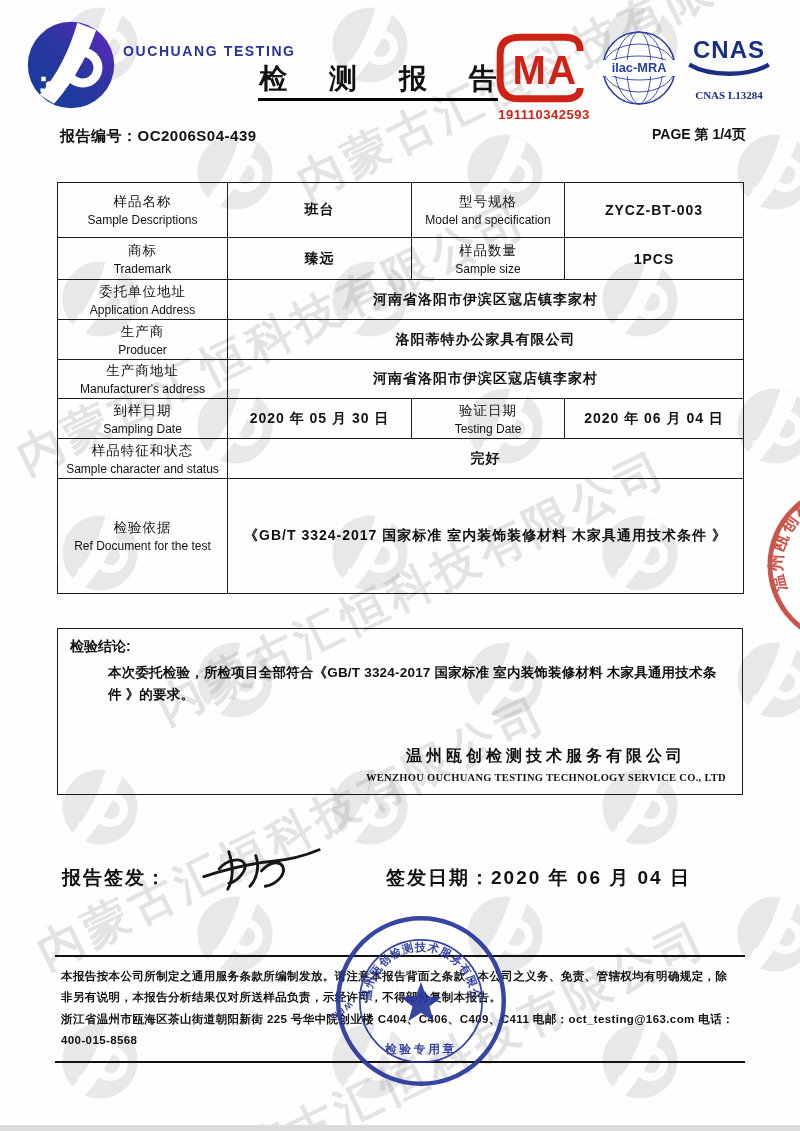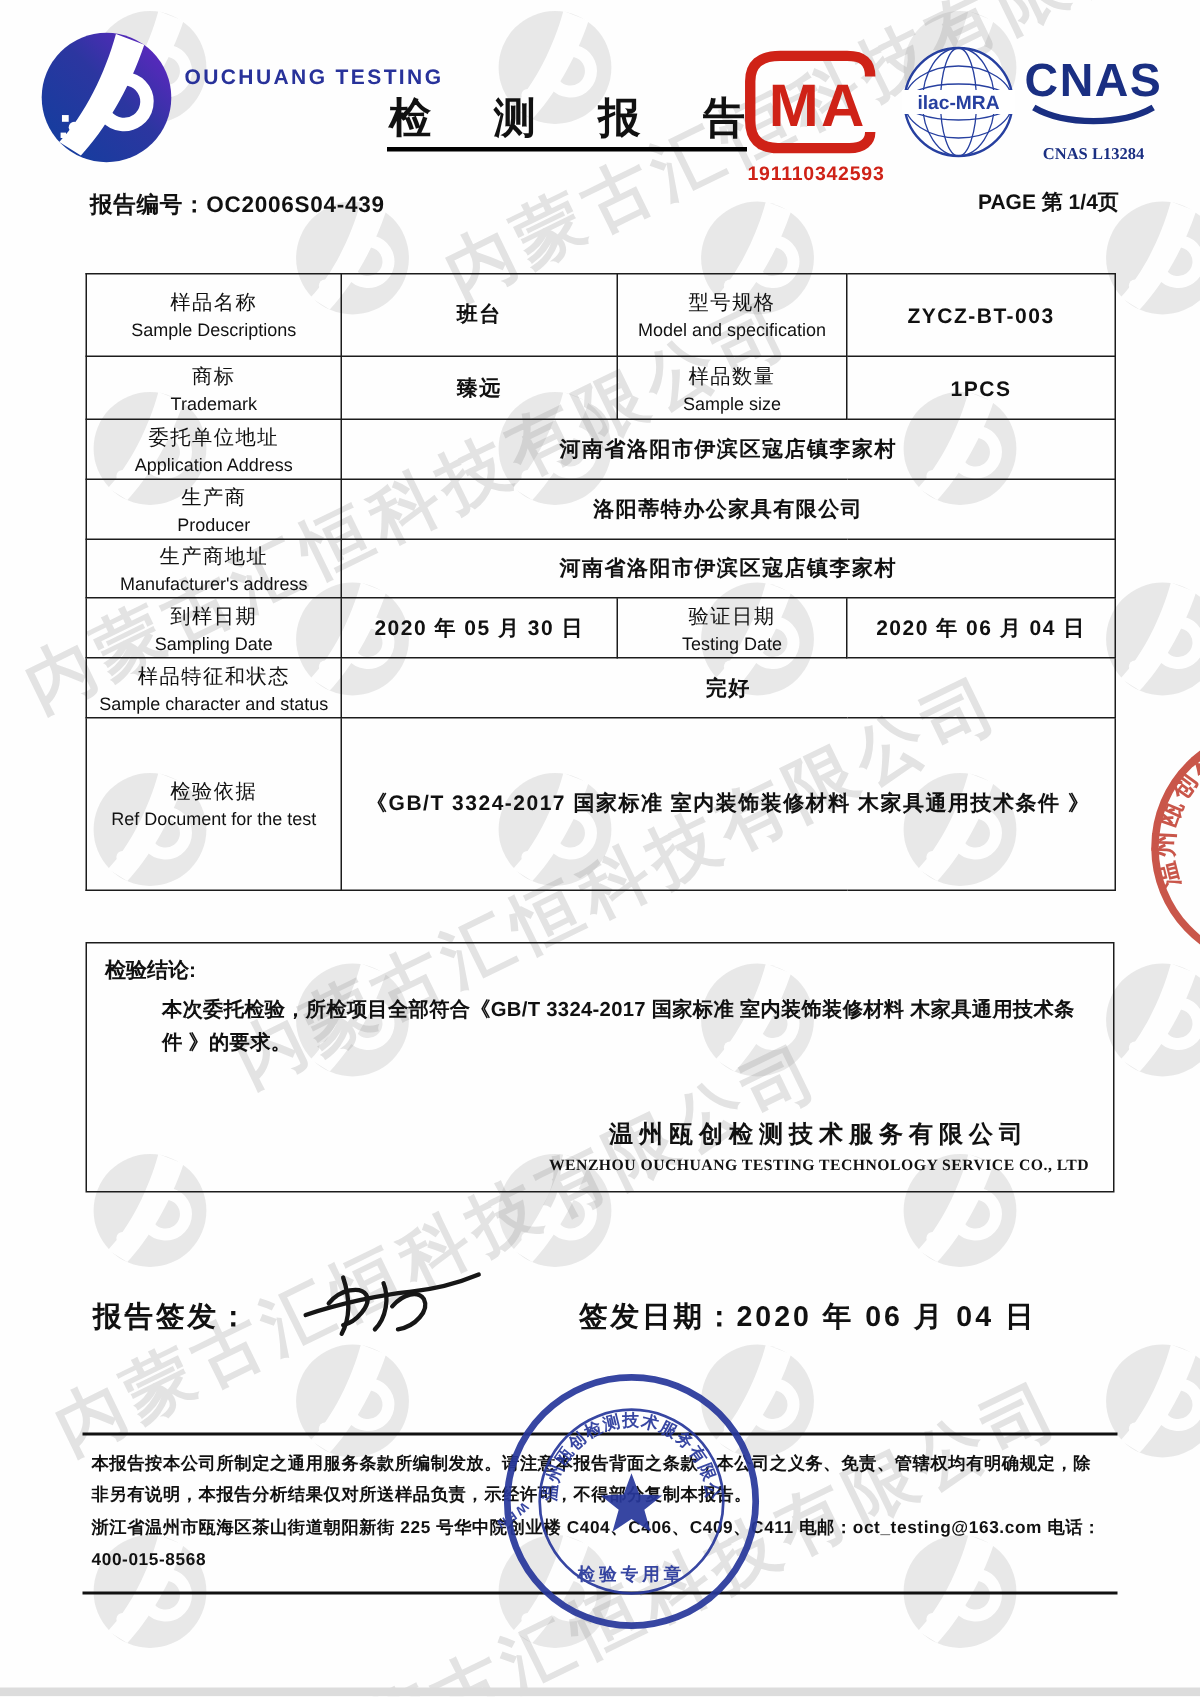--- a/index.html
+++ b/index.html
@@ -17,21 +17,21 @@
   .brand-text{margin-left:7px;margin-top:20px;}
   .brand-zh{font-size:36px;font-weight:700;color:#28329a;letter-spacing:3px;line-height:1.05;}
   .brand-en{font-size:14px;font-weight:700;color:#28329a;letter-spacing:1.6px;margin-top:3px;}
   .title-block{position:absolute;left:258px;top:60px;width:240px;text-align:center;
                border-bottom:3px solid #000;}
   .title-text{font-size:28px;font-weight:700;letter-spacing:17px;margin-right:-17px;white-space:nowrap;}
   .cma{position:absolute;left:492px;top:30px;width:104px;text-align:center;}
   .cma-num{color:#cf2217;font-weight:700;font-size:13px;margin-top:-3px;letter-spacing:.5px;}
   .ilac{position:absolute;left:599px;top:28px;}
   .cnas{position:absolute;left:676px;top:38px;width:106px;text-align:center;color:#1a2f82;}
-  .cnas-word{font-size:31px;font-weight:700;letter-spacing:1px;line-height:1;}
+  .cnas-word{font-size:24px;font-weight:700;letter-spacing:1px;line-height:1;}
   .cnas-code{font-size:11px;font-weight:700;margin-top:9px;font-family:"Liberation Serif",serif;}
   .report-no{position:absolute;left:60px;top:127px;font-size:15px;font-weight:700;letter-spacing:.5px;}
   .page-no{position:absolute;left:652px;top:126px;font-size:14px;font-weight:600;}
   
   .info-table{position:absolute;left:57px;top:182px;width:686px;border-collapse:collapse;table-layout:fixed;}
   .info-table td{border:1.6px solid #1c1c1c;text-align:center;vertical-align:middle;padding:2px 4px;}
   .lbl-zh{font-size:13.5px;letter-spacing:1px;}
   .lbl-en{font-size:12px;margin-top:2px;}
   .val{font-size:14px;font-weight:600;letter-spacing:1px;}
   

